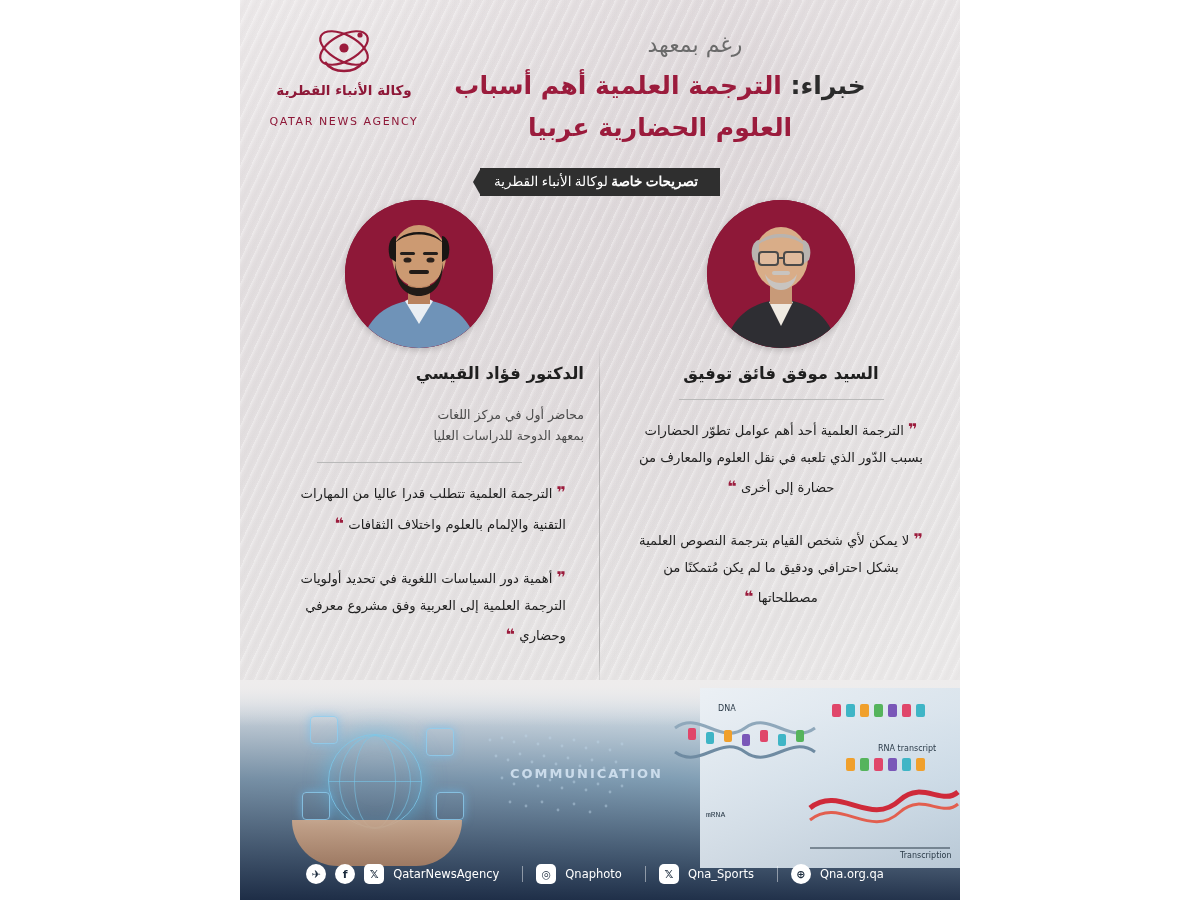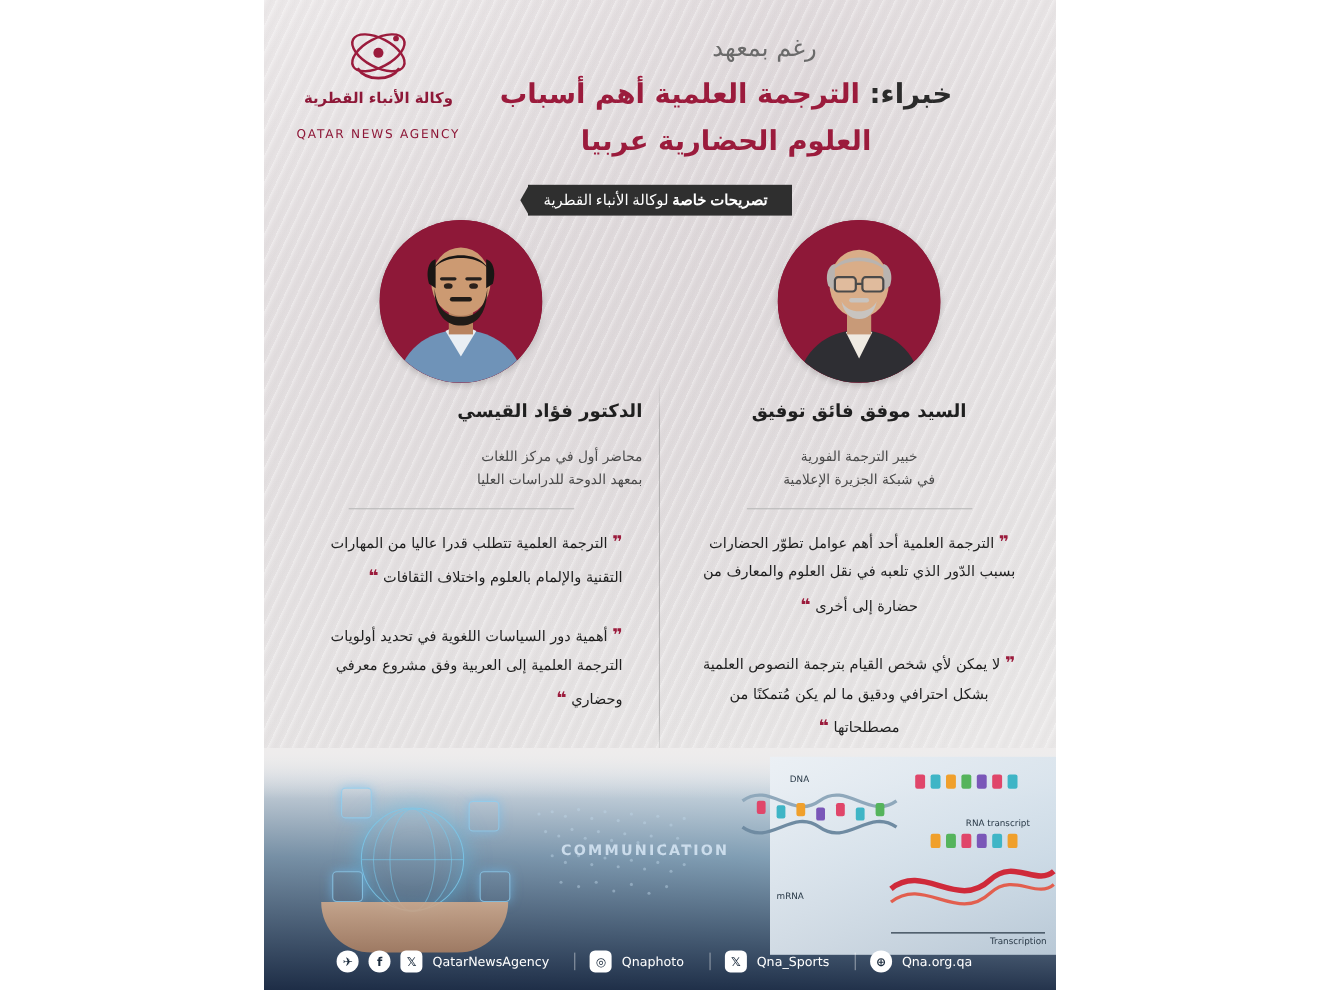--- a/index.html
+++ b/index.html
@@ -366,24 +366,20 @@
             <rect x="52" y="52" width="19" height="13" rx="3"></rect>
             <rect x="77" y="52" width="19" height="13" rx="3"></rect>
             <line x1="71" y1="58" x2="77" y2="58"></line>
           </g>
 
           <path d="M58 74 C64 86, 84 86, 90 74 C88 84, 82 90, 74 90 C66 90, 60 84, 58 74 Z" fill="#c8c4c0"></path>
           <rect x="65" y="71" width="18" height="4" rx="2" fill="#c8c4c0"></rect>
         </svg>
       </div>
       <div class="p-name">السيد موفق فائق توفيق</div>
-      <div class="p-role">
-        <div>خبير الترجمة الفورية</div>
-        <div>في شبكة الجزيرة الإعلامية</div>
-      </div>
       <div class="hr"></div>
       <div class="quotes">
         <div class="quote">
           <span class="qmark">❞</span>
           <span>الترجمة العلمية أحد أهم عوامل تطوّر الحضارات بسبب الدّور الذي تلعبه في نقل العلوم والمعارف من حضارة إلى أخرى</span>
           <span class="qmark">❝</span>
         </div>
         <div class="quote">
           <span class="qmark">❞</span>
           <span>لا يمكن لأي شخص القيام بترجمة النصوص العلمية بشكل احترافي ودقيق ما لم يكن مُتمكنًا من مصطلحاتها</span>
@@ -530,21 +526,21 @@
             <rect x="200" y="70" width="9" height="13" rx="2" fill="#55b45c"></rect>
             <rect x="214" y="70" width="9" height="13" rx="2" fill="#e0466a"></rect>
             <rect x="228" y="70" width="9" height="13" rx="2" fill="#7a57b8"></rect>
             <rect x="242" y="70" width="9" height="13" rx="2" fill="#3fb5c6"></rect>
             <rect x="256" y="70" width="9" height="13" rx="2" fill="#f0a02c"></rect>
           </g>
           <line x1="150" y1="160" x2="290" y2="160" stroke="#2a3a48" stroke-width="1.2"></line>
         </svg>
         <div class="dna-label" style="left:18px; top:16px;">DNA</div>
         <div class="dna-label" style="left:178px; top:56px;">RNA transcript</div>
-        <div class="dna-label" style="left:6px; top:122px;">mRNA</div>
+        <div class="dna-label" style="left:6px; top:122px;font-family:Liberation Mono, monospace;">mRNA</div>
         <div class="dna-label" style="left:200px; top:163px;">Transcription</div>
       </div>
 
       <div class="social">
         <span class="sic">✈</span>
         <span class="sic">f</span>
         <span class="sic sq">𝕏</span>
         <span class="shandle">QatarNewsAgency</span>
         <span class="sep"></span>
         <span class="sic sq">◎</span>

